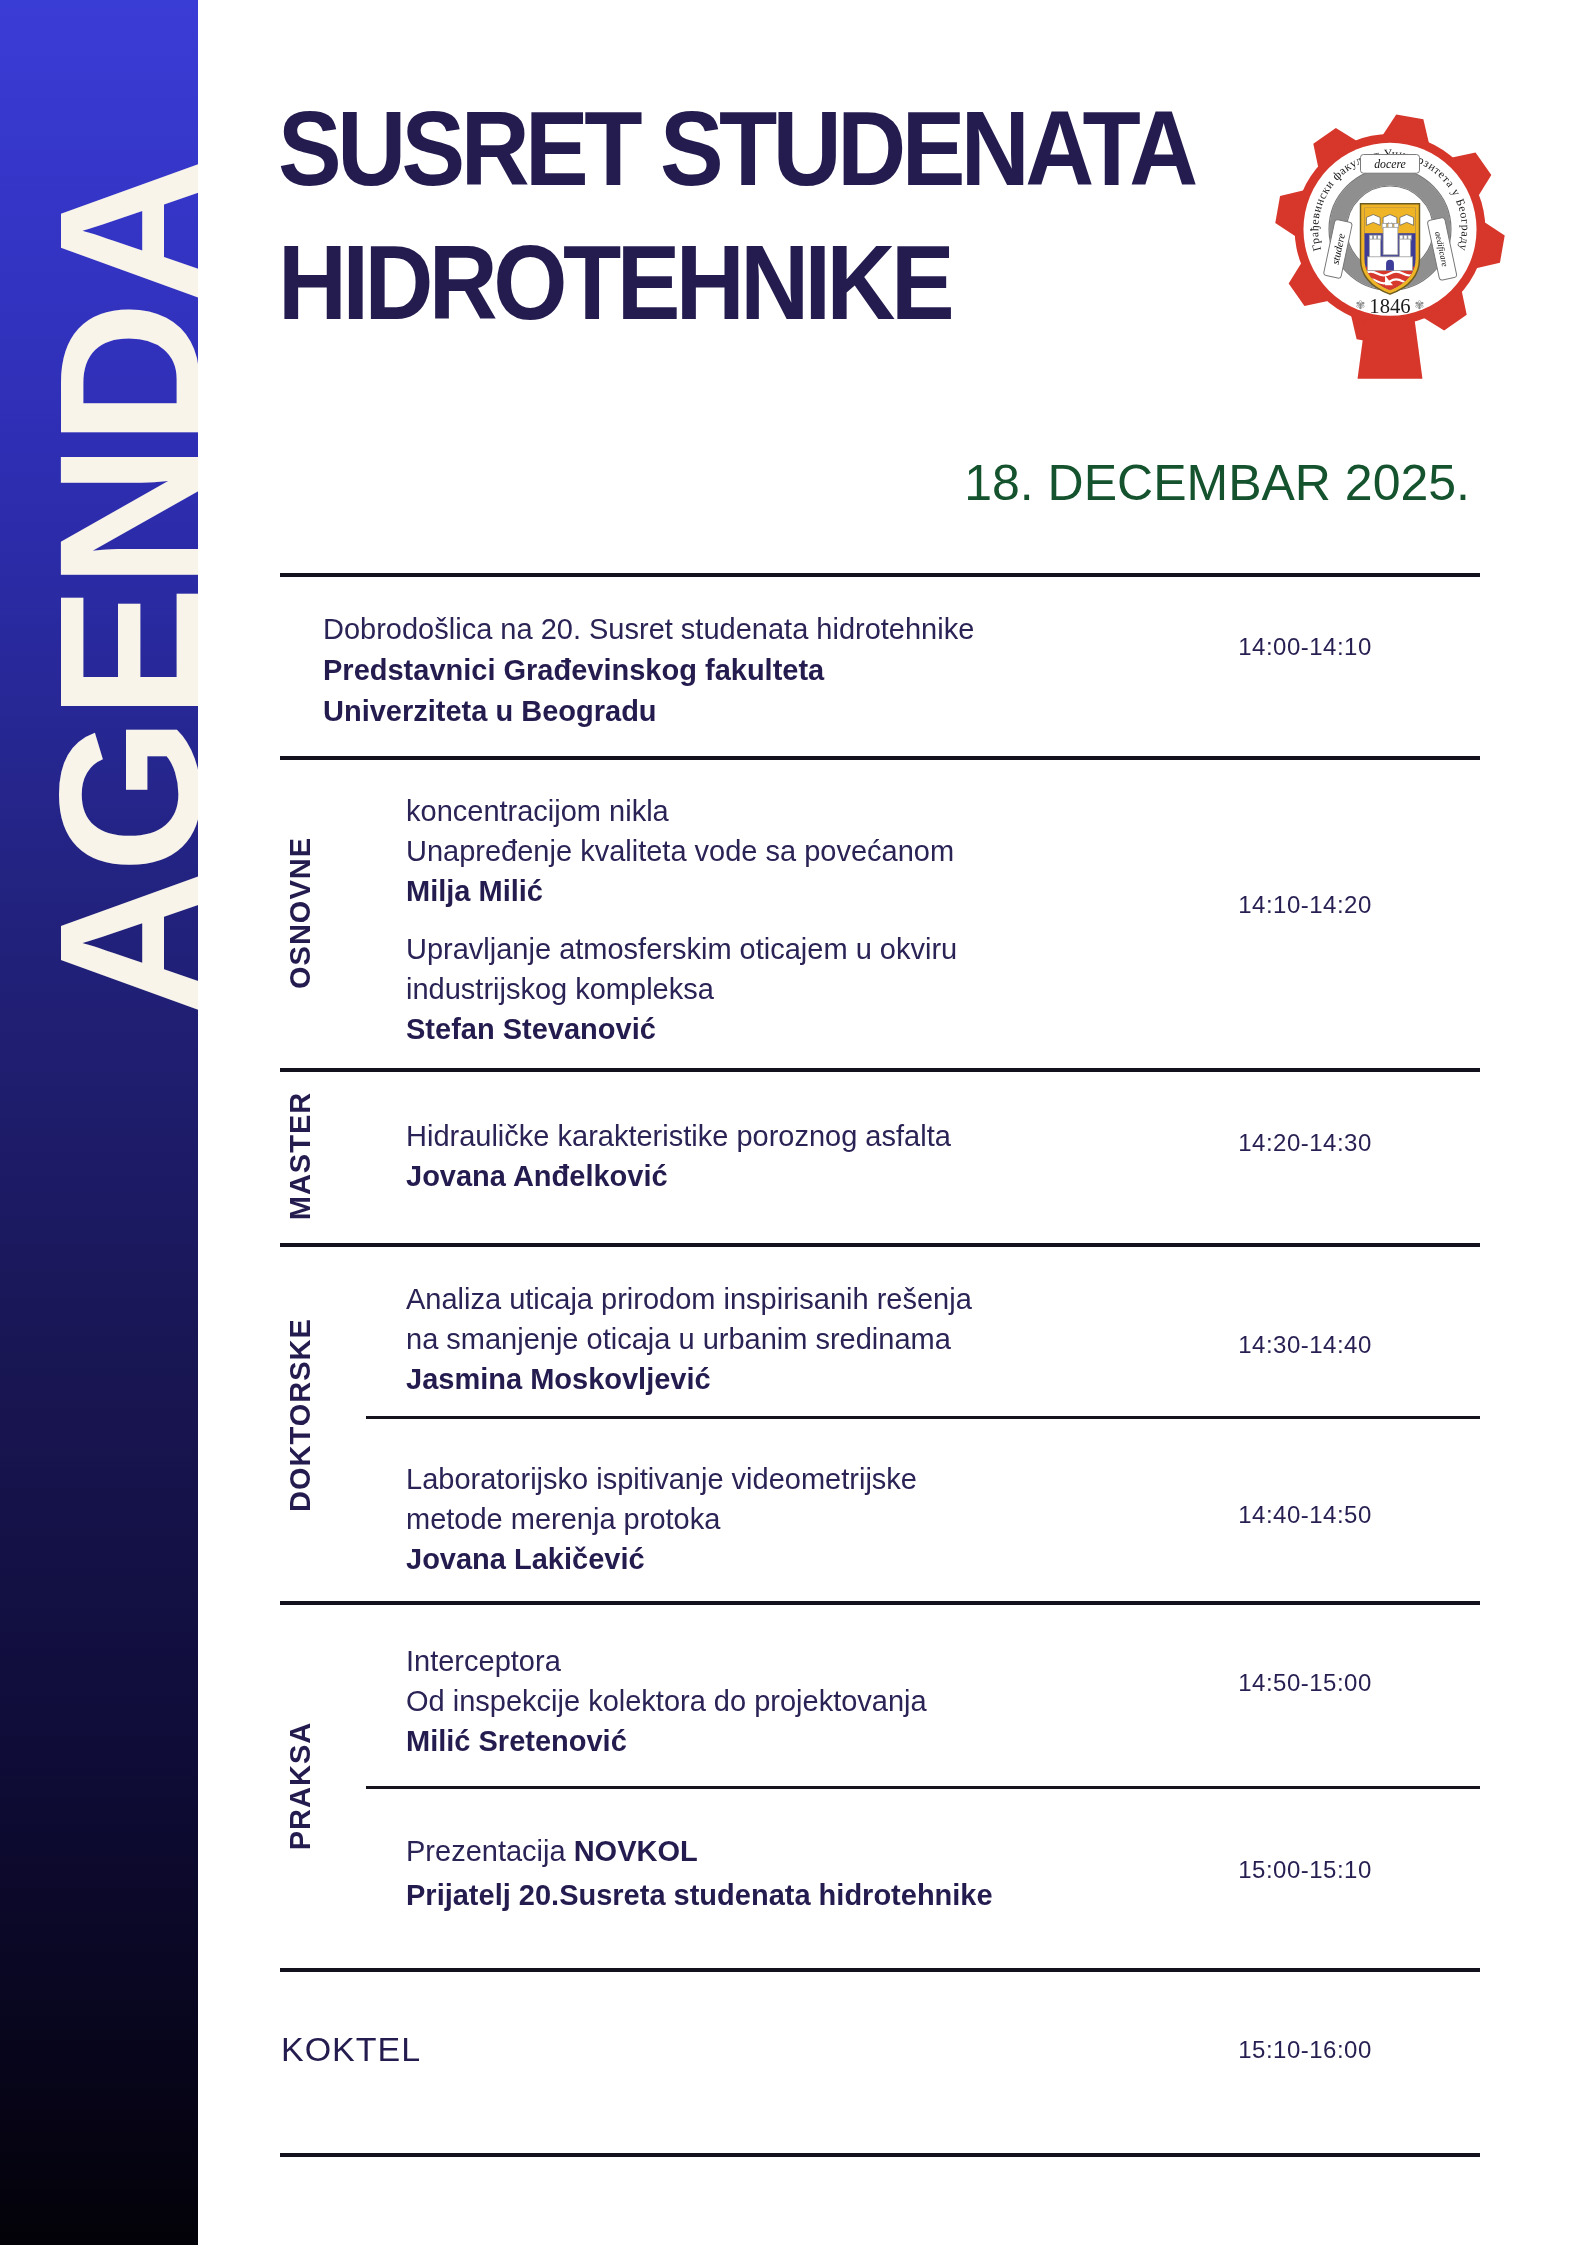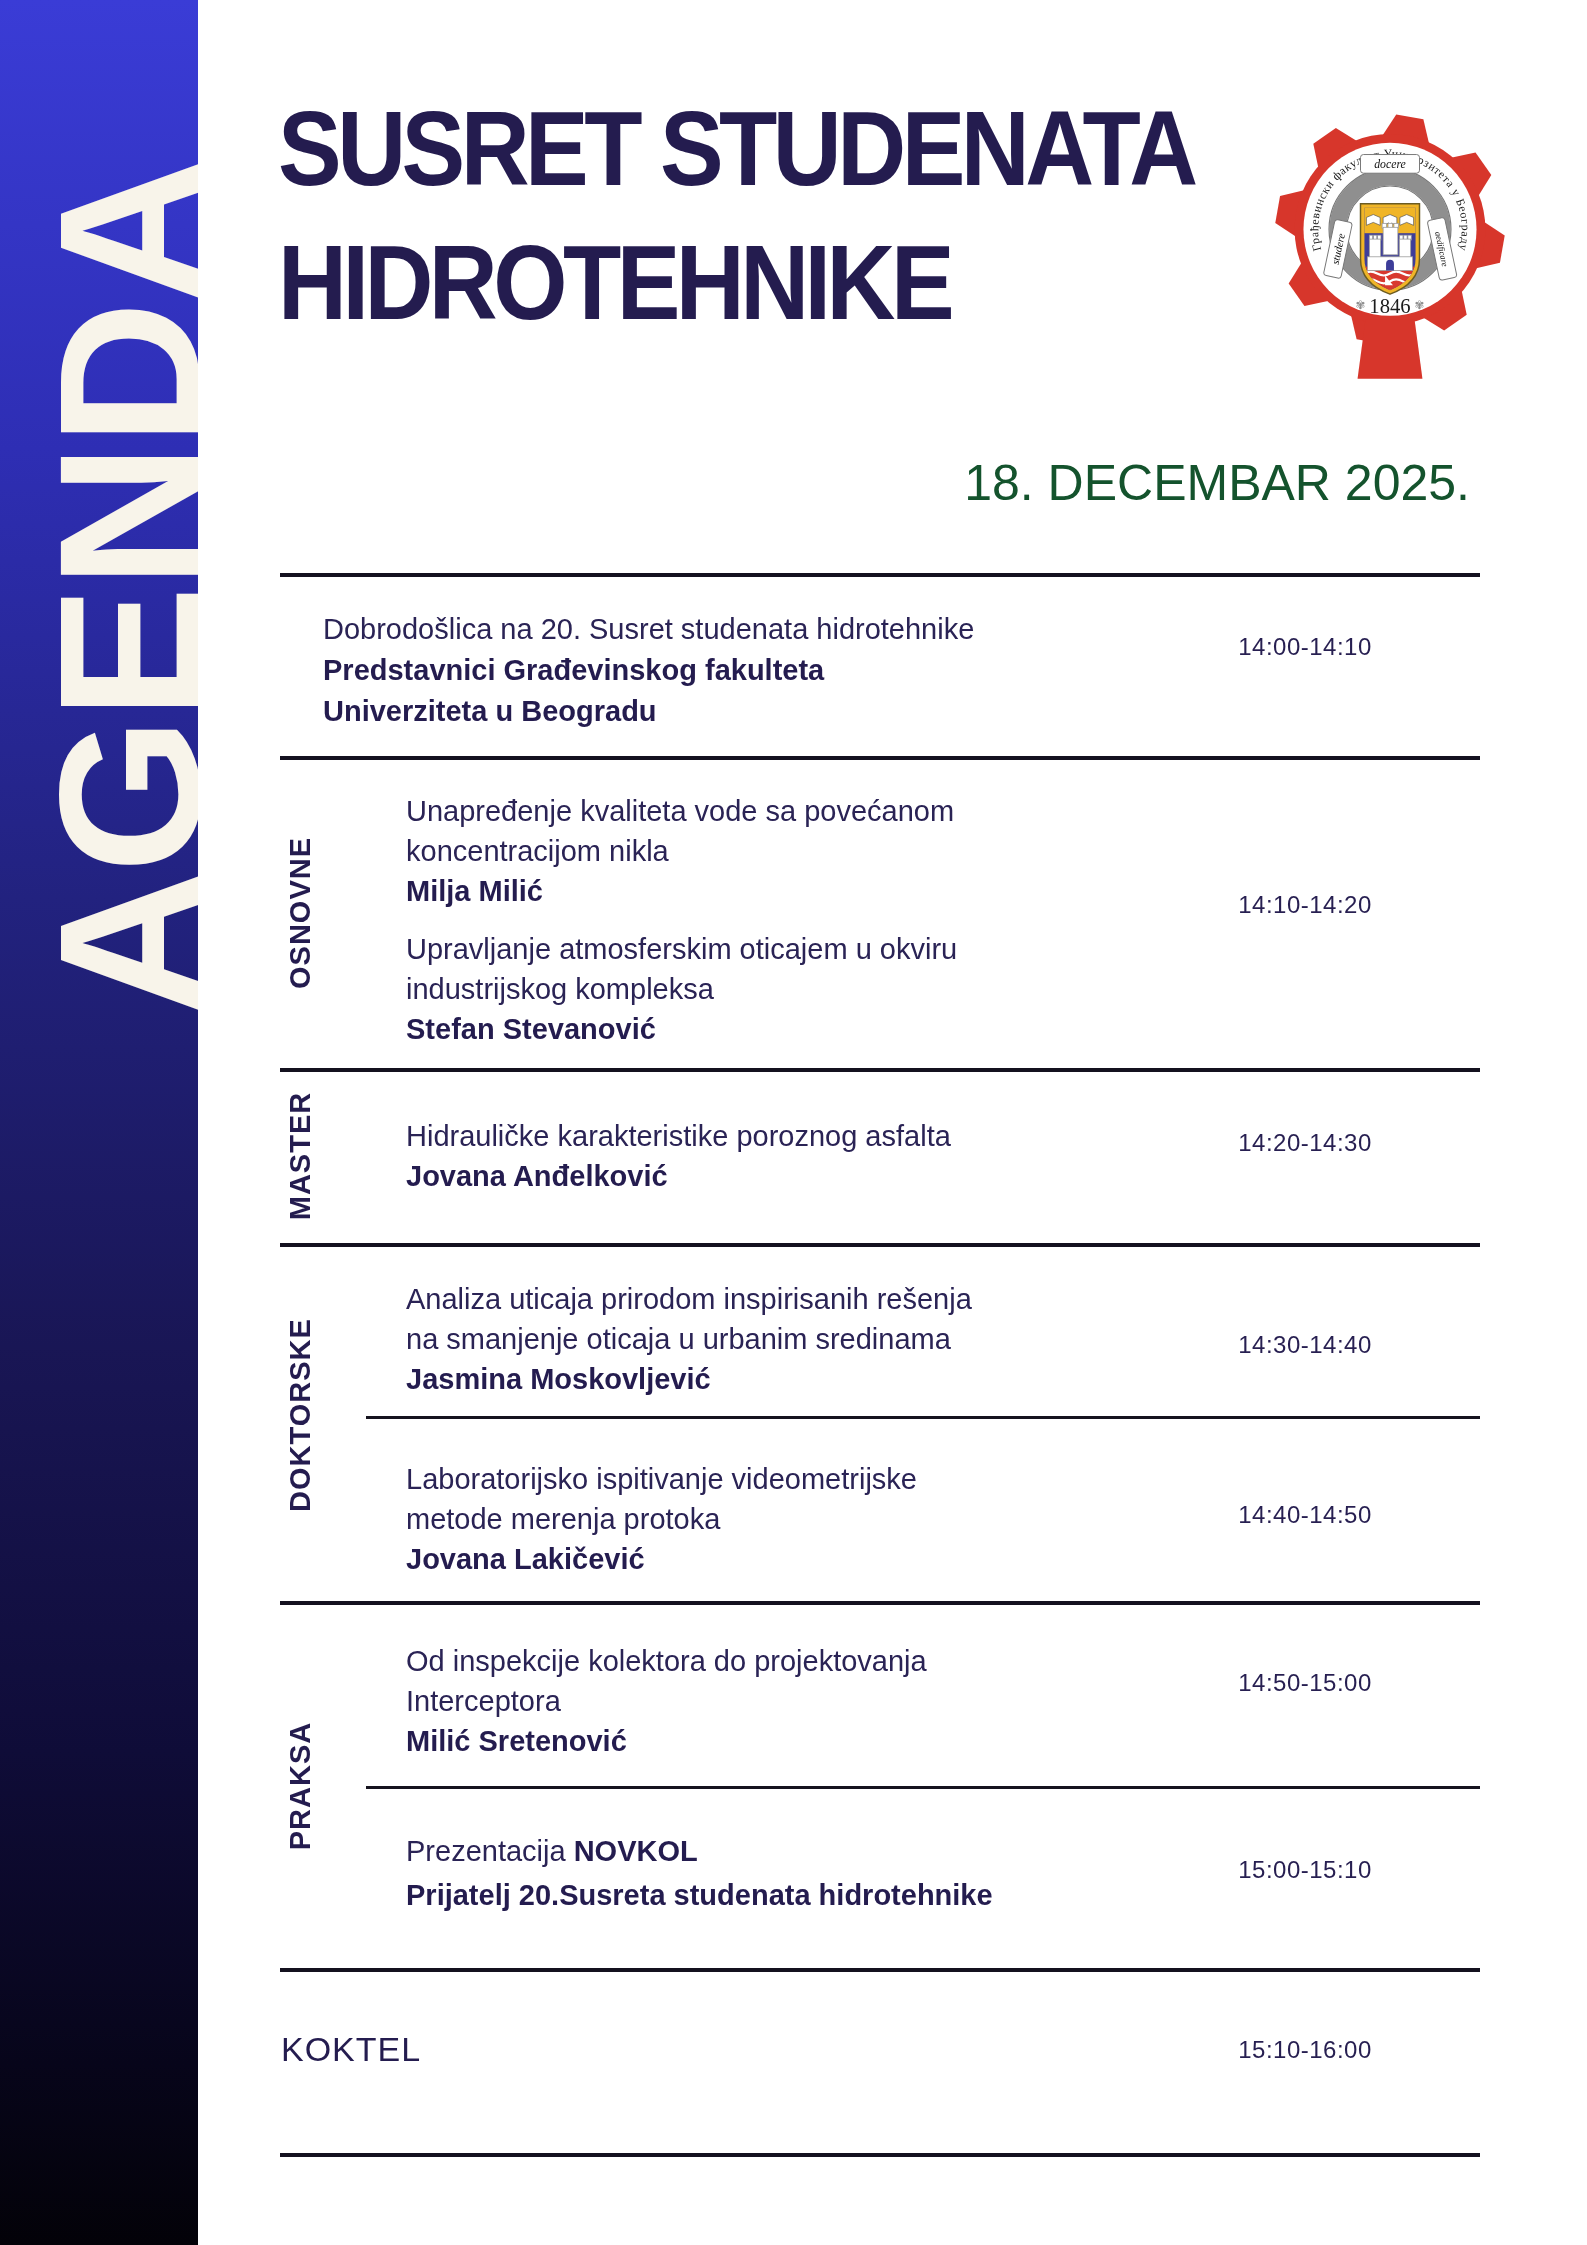--- a/index.html
+++ b/index.html
@@ -167,22 +167,22 @@
 
   <div class="talk full welcome" style="top:609px">
     <div class="tl">Dobrodošlica na 20. Susret studenata hidrotehnike</div>
     <div class="tl b">Predstavnici Građevinskog fakulteta</div>
     <div class="tl b">Univerziteta u Beogradu</div>
   </div>
   <div class="time" style="top:627px">14:00-14:10</div>
 
   <div class="vlabel" style="top:913px">OSNOVNE</div>
   <div class="talk" style="top:791px">
+    <div class="tl">koncentracijom nikla</div>
     <div class="tl">Unapređenje kvaliteta vode sa povećanom</div>
-    <div class="tl">koncentracijom nikla</div>
     <div class="tl b">Milja Milić</div>
   </div>
   <div class="talk" style="top:929px">
     <div class="tl">Upravljanje atmosferskim oticajem u okviru</div>
     <div class="tl">industrijskog kompleksa</div>
     <div class="tl b">Stefan Stevanović</div>
   </div>
   <div class="time" style="top:885px">14:10-14:20</div>
 
   <div class="vlabel" style="top:1156px">MASTER</div>
@@ -201,22 +201,22 @@
   <div class="time" style="top:1325px">14:30-14:40</div>
   <div class="talk" style="top:1459px">
     <div class="tl">Laboratorijsko ispitivanje videometrijske</div>
     <div class="tl">metode merenja protoka</div>
     <div class="tl b">Jovana Lakičević</div>
   </div>
   <div class="time" style="top:1495px">14:40-14:50</div>
 
   <div class="vlabel" style="top:1786px">PRAKSA</div>
   <div class="talk" style="top:1641px">
+    <div class="tl">Interceptora</div>
     <div class="tl">Od inspekcije kolektora do projektovanja</div>
-    <div class="tl">Interceptora</div>
     <div class="tl b">Milić Sretenović</div>
   </div>
   <div class="time" style="top:1663px">14:50-15:00</div>
   <div class="talk" style="top:1831px">
     <div class="tl"><span>Prezentacija </span><span class="b">NOVKOL</span></div>
     <div class="tl b subtitle-gap">Prijatelj 20.Susreta studenata hidrotehnike</div>
   </div>
   <div class="time" style="top:1850px">15:00-15:10</div>
 
   <div class="koktel">KOKTEL</div>

